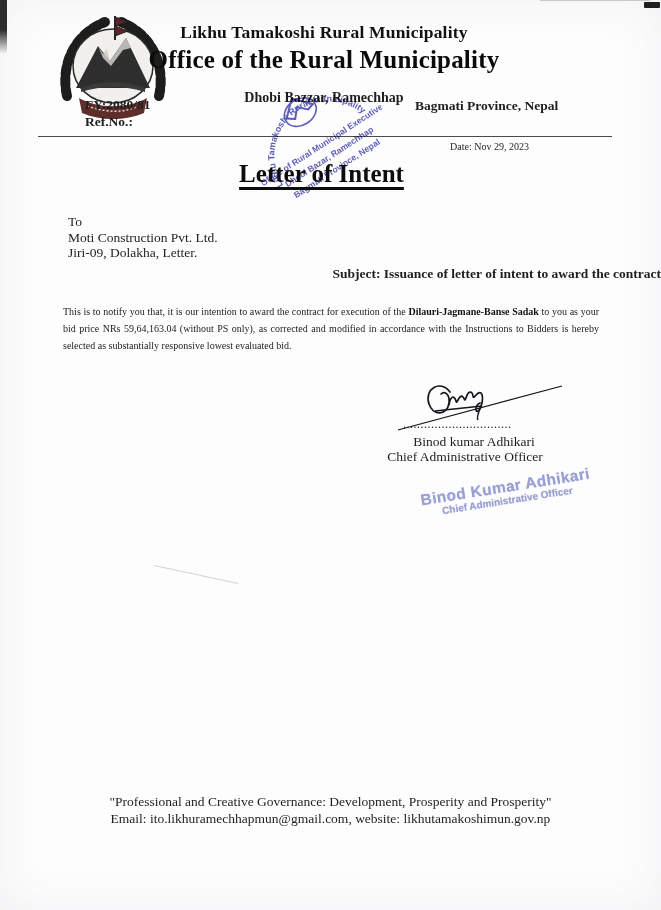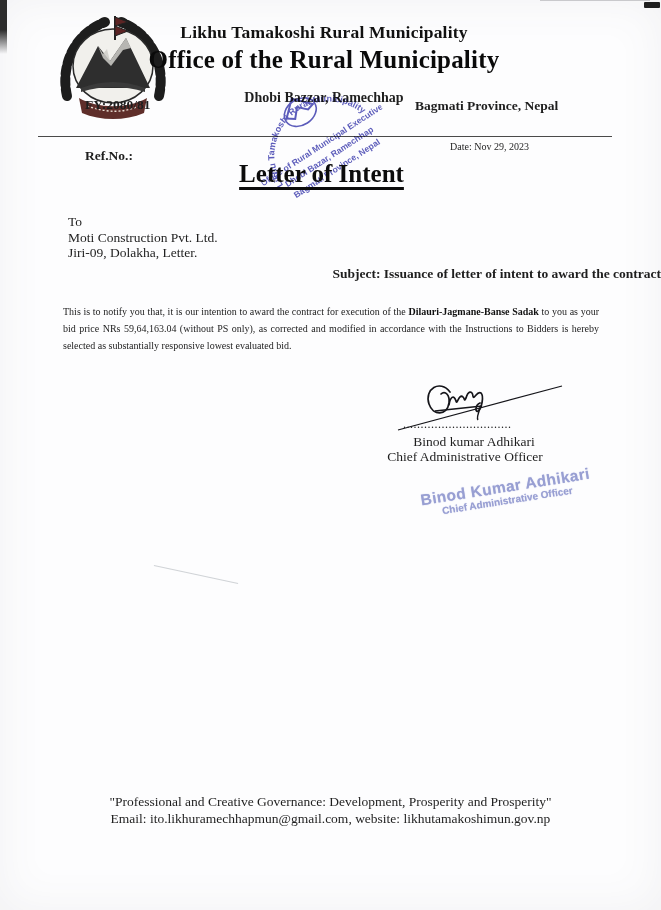--- a/index.html
+++ b/index.html
@@ -12,21 +12,21 @@
   .paper-vignette{position:absolute;inset:0;box-shadow:inset 0 0 45px rgba(90,90,100,.07);pointer-events:none;}
   .abs{position:absolute;}
 
   
   .emblem{left:52px;top:14px;width:122px;height:108px;}
   .header-block{left:118px;top:22px;width:412px;text-align:center;}
   .h-muni{font-size:17.5px;font-weight:bold;color:#111;letter-spacing:.2px;}
   .h-office{font-size:25px;font-weight:bold;color:#0a0a0a;margin-top:3px;letter-spacing:.2px;}
   .h-addr{font-size:14px;font-weight:bold;margin-top:16px;}
   .fy{left:85px;top:97px;font-size:13.5px;font-weight:bold;}
-  .refno{left:85px;top:114px;font-size:13.5px;font-weight:bold;margin-top:34px;}
+  .refno{left:85px;top:114px;font-size:13.5px;font-weight:bold;}
   .province{left:415px;top:98px;font-size:13.5px;font-weight:bold;}
   .rule{left:38px;top:136px;width:574px;height:0;border-top:1.6px solid #4a4a4a;}
 
   
   .round-stamp{left:250px;top:82px;width:142px;height:124px;transform:rotate(-33deg);opacity:.88;mix-blend-mode:multiply;}
   .round-stamp text{fill:#3d3dae;font-family:"Liberation Sans","DejaVu Sans",sans-serif;font-weight:bold;}
 
   .date-line{left:450px;top:141px;font-size:10px;}
   .title{left:0;top:160px;width:563px;text-align:center;font-size:25px;font-weight:bold;
          text-decoration:underline;text-decoration-thickness:2.5px;text-underline-offset:5px;color:#0c0c0c;padding-left:40px;}

